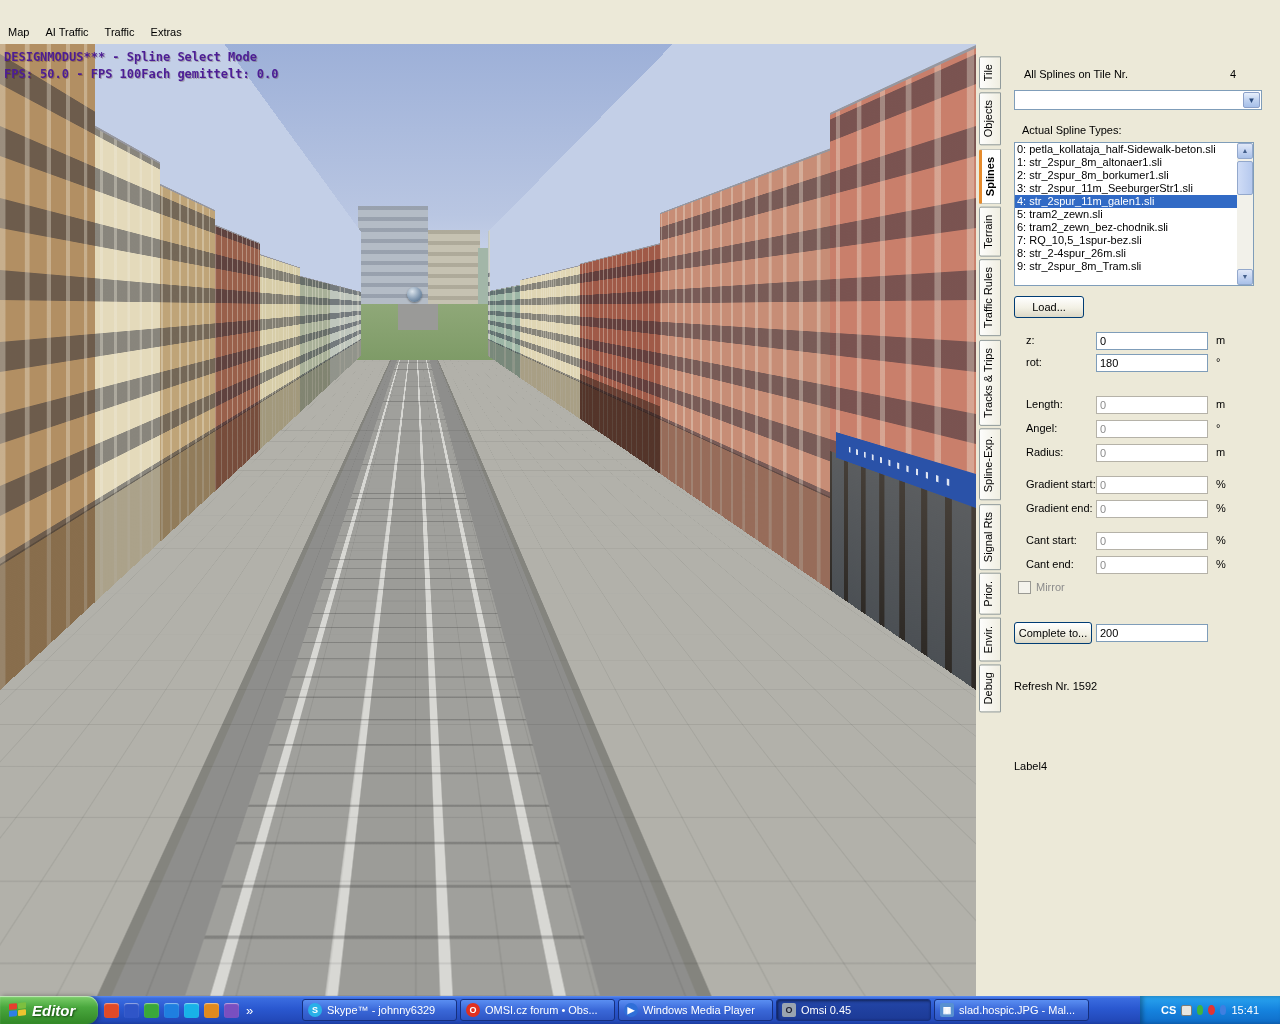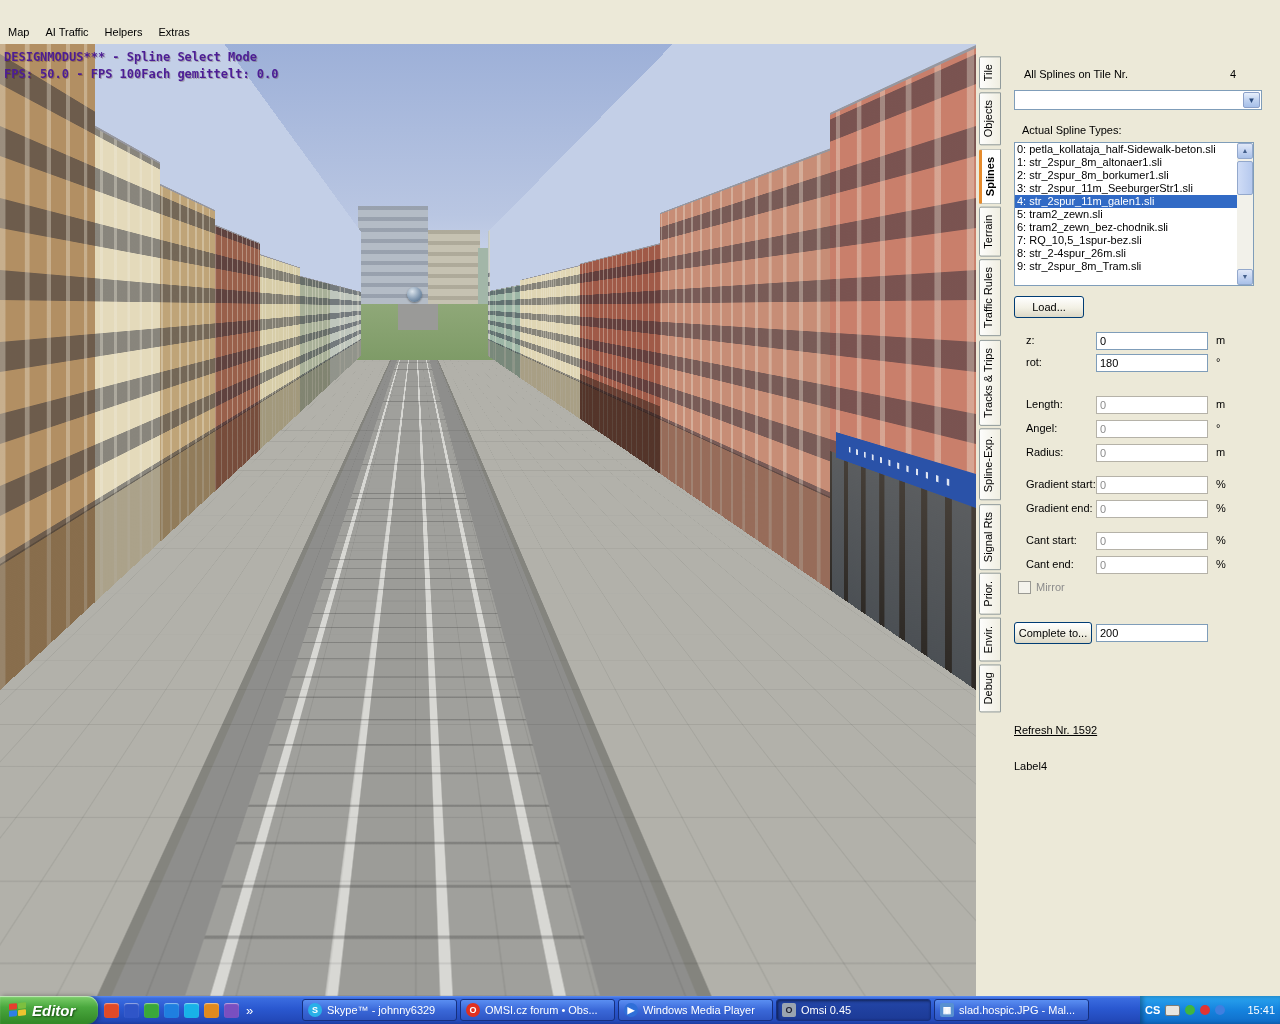--- a/index.html
+++ b/index.html
@@ -142,21 +142,21 @@
 
   .frow { position:absolute; left:0; width:272px; height:20px; }
   .frow .lbl { left:10px; top:2px; }
   .frow .field-box { left:88px; top:0; width:112px; }
   .frow .unit { position:absolute; left:208px; top:2px; }
 
   .chk { position:absolute; left:10px; top:537px; width:13px; height:13px; background:#f4f3ec;
     border:1px solid #9a9a94; }
   .chk-lbl { position:absolute; left:28px; top:537px; color:#8c8c8c; }
 
-  .refresh-lbl { position:absolute; left:6px; top:680px;text-decoration:underline; }
+  .refresh-lbl { position:absolute; left:6px; top:636px; }
   .label4-lbl { position:absolute; left:6px; top:716px; }
 
   
   .taskbar { position:absolute; left:0; top:996px; width:1280px; height:28px;
     background:linear-gradient(180deg,#5c8cf0 0%,#3a6ce0 8%,#2a58d0 45%,#2248b8 90%,#1c3da0 100%); }
   .startbtn { position:absolute; left:0; top:0; width:98px; height:28px; border-radius:0 11px 11px 0;
     background:linear-gradient(180deg,#7ed06c 0%,#4aa83e 40%,#338a28 95%);
     box-shadow:inset 0 1px 1px rgba(255,255,255,.55), 2px 0 5px rgba(0,0,0,.35);
     display:flex; align-items:center; gap:5px; padding-left:9px;
     color:#fff; font-weight:bold; font-style:italic; font-size:15px; text-shadow:1px 1px 2px #184a12; }
@@ -176,37 +176,37 @@
     overflow:hidden; white-space:nowrap; }
   .tbtn.active { background:linear-gradient(180deg,#2346a8,#1c3a96);
     box-shadow:inset 1px 1px 3px rgba(0,0,0,.5); }
   .tbicon { flex:0 0 14px; width:14px; height:14px; border-radius:50%; color:#fff; font-weight:bold;
     font-size:9px; line-height:14px; text-align:center; }
   .ti1{background:#29b0e8;} .ti2{background:#e03020;} .ti3{background:#2f6fd8;}
   .ti4{background:#9aa4b0; border-radius:2px; color:#223;} .ti5{background:#5890d0; border-radius:2px;}
   .tbtn span.tlabel { overflow:hidden; text-overflow:ellipsis; }
   .tray { position:absolute; right:0; top:0; width:140px; height:28px;
     background:linear-gradient(180deg,#2aa6f0 0%,#1583de 50%,#0f6cc8 100%);
-    box-shadow:inset 3px 0 4px rgba(0,0,0,.3); display:flex; align-items:center; gap:5px; padding:0 5px; }
+    box-shadow:inset 3px 0 4px rgba(0,0,0,.3); display:flex; align-items:center; gap:5px; padding:0 21px; }
   .lang { color:#fff; font-weight:bold; font-size:11px; }
   .kbdicon { width:15px; height:11px; background:#e8e6e0; border:1px solid #7d7d78; border-radius:2px; }
   .trdot { width:10px; height:10px; border-radius:50%; }
   .td1{background:#3fb53f;} .td2{background:#e03434;} .td3{background:#3f7fe0;}
   .clock { color:#fff; font-size:11px; margin-left:auto; }
 </style>
 </head>
 <body>
 
 <div class="screen">
 
 
   <div class="menubar">
     <span class="menu-item">Map</span>
     <span class="menu-item">AI Traffic</span>
-    <span class="menu-item">Helpers</span>
+    <span class="menu-item">Traffic</span>
     <span class="menu-item">Extras</span>
   </div>
 
   <div class="main">
 
     <div class="viewport">
       <div class="scene">
         <div class="far-block1"></div>
         <div class="far-block2"></div>
         <div class="far-block3"></div>

